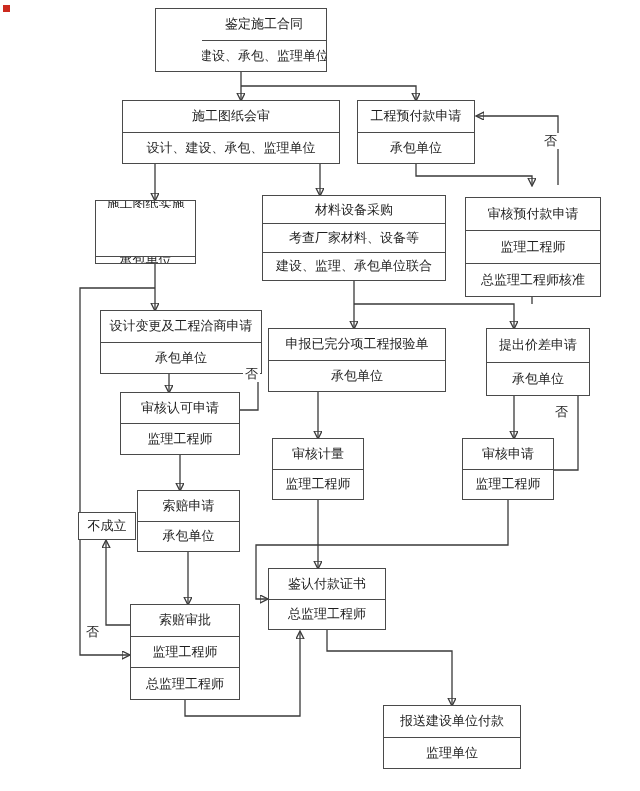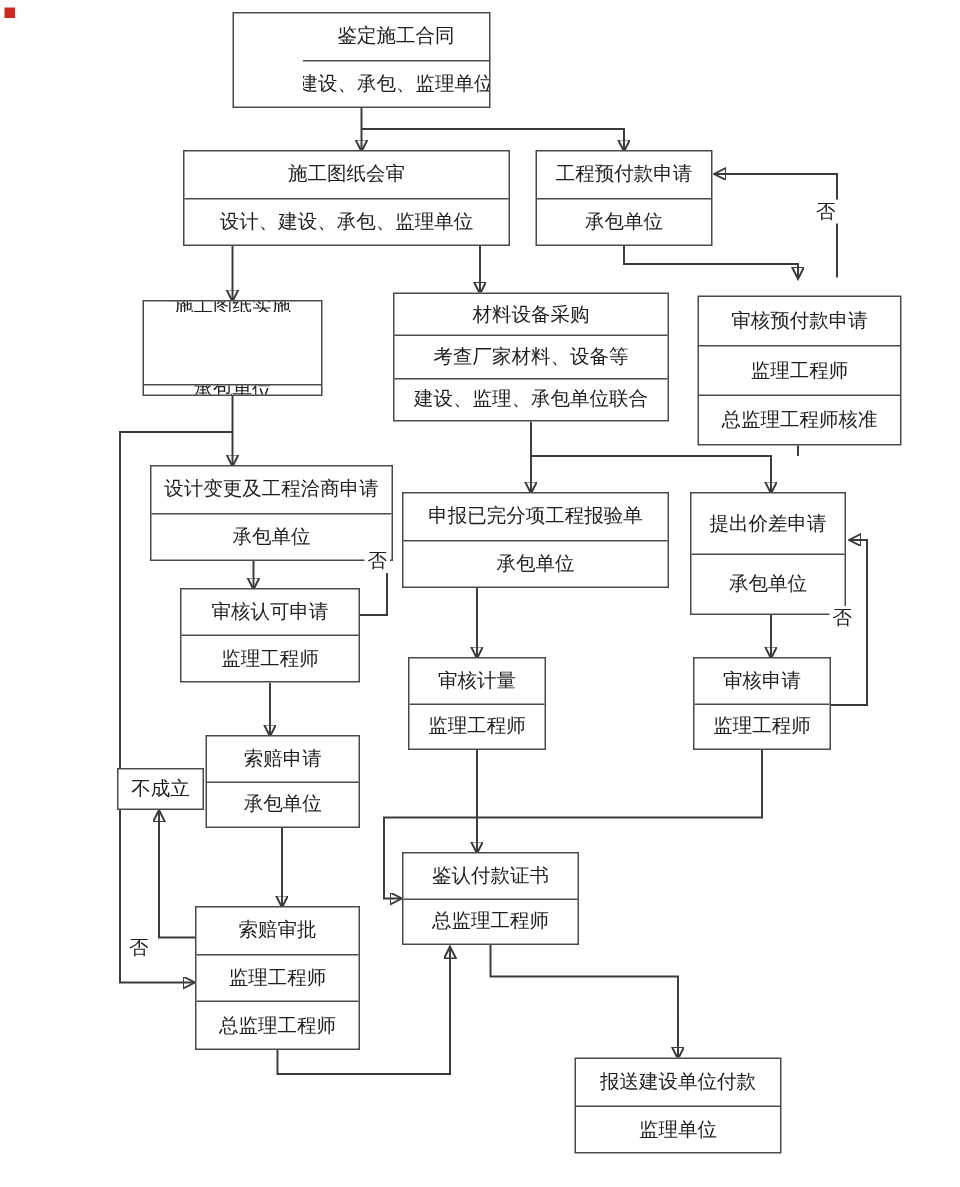--- a/index.html
+++ b/index.html
@@ -102,21 +102,21 @@
         <div class="row">建设、承包、监理单位</div>
       </div>
       <div class="node" style="left: 122px; top: 100px; width: 218px; height: 64px;">
         <div class="row">施工图纸会审</div>
         <div class="row">设计、建设、承包、监理单位</div>
       </div>
       <div class="node" style="left: 357px; top: 100px; width: 118px; height: 64px;">
         <div class="row">工程预付款申请</div>
         <div class="row">承包单位</div>
       </div>
-      <div class="node" style="left: 95px; top: 200px; width: 120px; height: 64px; gap: 48px;">
+      <div class="node" style="left: 95px; top: 200px; width: 101px; height: 64px; gap: 48px;">
         <div class="row">施工图纸实施</div>
         <div class="row">承包单位</div>
       </div>
       <div class="node" style="left: 262px; top: 195px; width: 184px; height: 86px;">
         <div class="row">材料设备采购</div>
         <div class="row">考查厂家材料、设备等</div>
         <div class="row">建设、监理、承包单位联合</div>
       </div>
       <div class="node" style="left: 465px; top: 197px; width: 136px; height: 100px;">
         <div class="row">审核预付款申请</div>
@@ -124,21 +124,21 @@
         <div class="row">总监理工程师核准</div>
       </div>
       <div class="node" style="left: 100px; top: 310px; width: 162px; height: 64px;">
         <div class="row">设计变更及工程洽商申请</div>
         <div class="row">承包单位</div>
       </div>
       <div class="node" style="left: 268px; top: 328px; width: 178px; height: 64px;">
         <div class="row">申报已完分项工程报验单</div>
         <div class="row">承包单位</div>
       </div>
-      <div class="node" style="left: 460px; top: 328px; width: 104px; height: 82px; text-align: right;">
+      <div class="node" style="left: 486px; top: 328px; width: 104px; height: 68px; text-align: right;">
         <div class="row">提出价差申请</div>
         <div class="row">承包单位</div>
       </div>
       <div class="node" style="left: 120px; top: 392px; width: 120px; height: 63px;">
         <div class="row">审核认可申请</div>
         <div class="row">监理工程师</div>
       </div>
       <div class="node" style="left: 272px; top: 438px; width: 92px; height: 62px;">
         <div class="row">审核计量</div>
         <div class="row">监理工程师</div>

